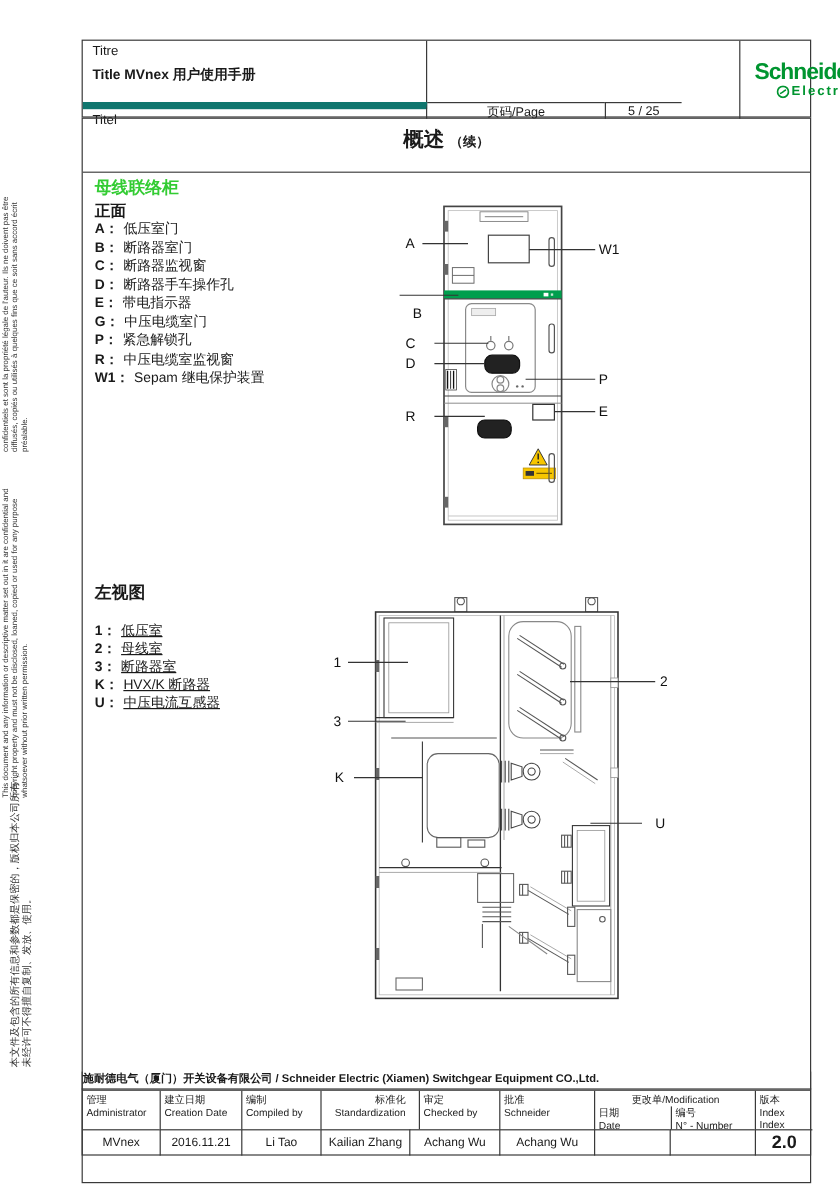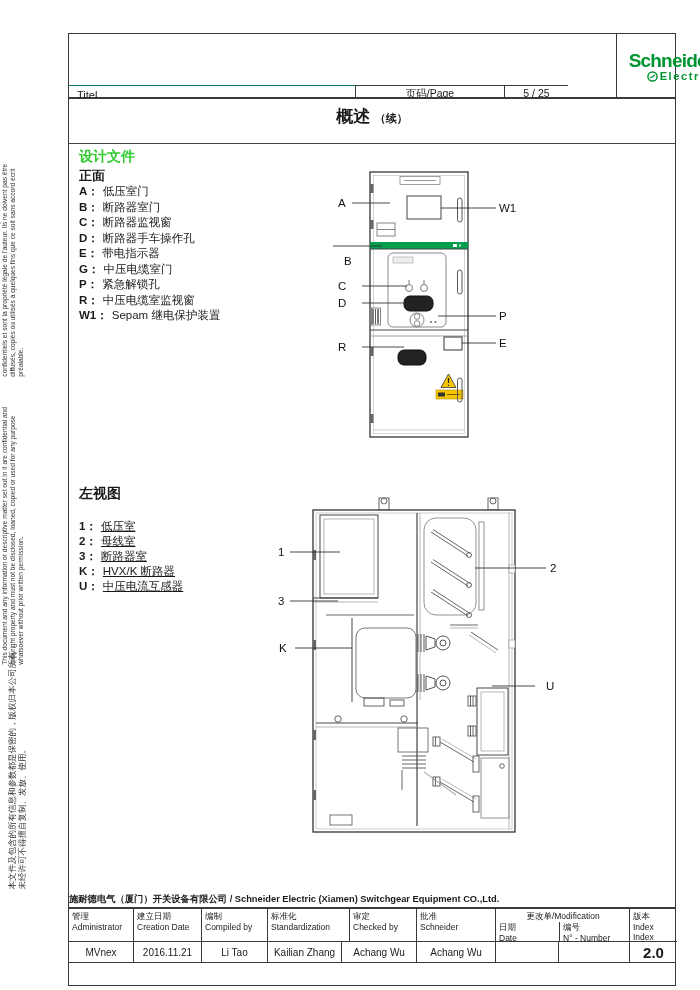--- a/index.html
+++ b/index.html
@@ -54,21 +54,25 @@
 </head>
 <body>
 
 <div class="page">
 
   <div class="vtext vfr">Ce document et toutes les informations et données qu'il contient sont confidentiels et sont la propriété légale de l'auteur. Ils ne doivent pas être diffusés, copiés ou utilisés à quelques fins que ce soit sans accord écrit préalable.</div>
   <div class="vtext ven">This document and any information or descriptive matter set out in it are confidential and copyright property and must not be disclosed, loaned, copied or used for any purpose whatsoever without prior written permission.</div>
   <div class="vtext vcn">本文件及包含的所有信息和参数都是保密的，版权归本公司所有，未经许可不得擅自复制、发放、使用。</div>
 
   <div class="abs hdr">
-    <div class="hcell" style="left:0;top:51px;width:287px;height:14px;border-right:1px solid #3a3a3a;border-top:1px solid #0f766e;">
+    <div class="hcell" style="left:0;top:0;width:287px;height:51px;border-right:1px solid #3a3a3a;">
+      <div class="abs titre">Titre</div>
+      <div class="abs doctitle">Title MVnex 用户使用手册</div>
+    </div>
+    <div class="hcell" style="left:0;top:51px;width:287px;height:14px;border-right:1px solid #3a3a3a;border-top:6px solid #0f766e;">
       <div class="abs titel">Titel</div>
     </div>
     <div class="hcell pglbl" style="left:287px;top:51px;width:148px;height:14px;border-top:1px solid #3a3a3a;">页码/Page</div>
     <div class="hcell pglbl" style="left:435px;top:51px;width:64px;height:14px;border-top:1px solid #3a3a3a;border-left:1px solid #3a3a3a;">5 / 25</div>
     <div class="hcell" style="left:499px;top:0;width:109px;height:65px;border-left:1px solid #3a3a3a;display:flex;align-items:center;justify-content:center;margin-left:48px;">
       <div class="logo">
         <div class="l1">Schneider</div>
         <div class="l2">
           <svg width="11" height="11" viewBox="0 0 12 12">
             <circle cx="6" cy="6" r="5" fill="none" stroke="#009530" stroke-width="1.6"></circle>
@@ -80,21 +84,21 @@
     </div>
   </div>
 
   <div class="abs frame">
     <div class="abs ptitle">
       <span>概述</span>
       <span class="suf">（续）</span>
     </div>
     <div class="abs sep"></div>
 
-    <div class="abs greenhead">设计文件</div>
+    <div class="abs greenhead">母线联络柜</div>
     <div class="abs subhead">正面</div>
 
     <div class="abs legend" style="top:85px;">
       <div><span class="k">A：</span><span class="v">低压室门</span></div>
       <div><span class="k">B：</span><span class="v">断路器室门</span></div>
       <div><span class="k">C：</span><span class="v">断路器监视窗</span></div>
       <div><span class="k">D：</span><span class="v">断路器手车操作孔</span></div>
       <div><span class="k">E：</span><span class="v">带电指示器</span></div>
       <div><span class="k">G：</span><span class="v">中压电缆室门</span></div>
       <div><span class="k">P：</span><span class="v">紧急解锁孔</span></div>
@@ -349,21 +353,21 @@
       <div>Administrator</div>
     </div>
     <div class="fcell" style="left:64px;top:0;width:68px;height:32px;">
       <div>建立日期</div>
       <div>Creation Date</div>
     </div>
     <div class="fcell" style="left:132px;top:0;width:66px;height:32px;">
       <div>编制</div>
       <div>Compiled by</div>
     </div>
-    <div class="fcell" style="left:198px;top:0;width:74px;height:32px;">
+    <div class="fcell" style="left:198px;top:0;width:74px;height:32px;text-align:right;">
       <div>标准化</div>
       <div>Standardization</div>
     </div>
     <div class="fcell" style="left:280px;top:0;width:75px;height:32px;">
       <div>审定</div>
       <div>Checked by</div>
     </div>
     <div class="fcell" style="left:347px;top:0;width:79px;height:32px;">
       <div>批准</div>
       <div>Schneider</div>

